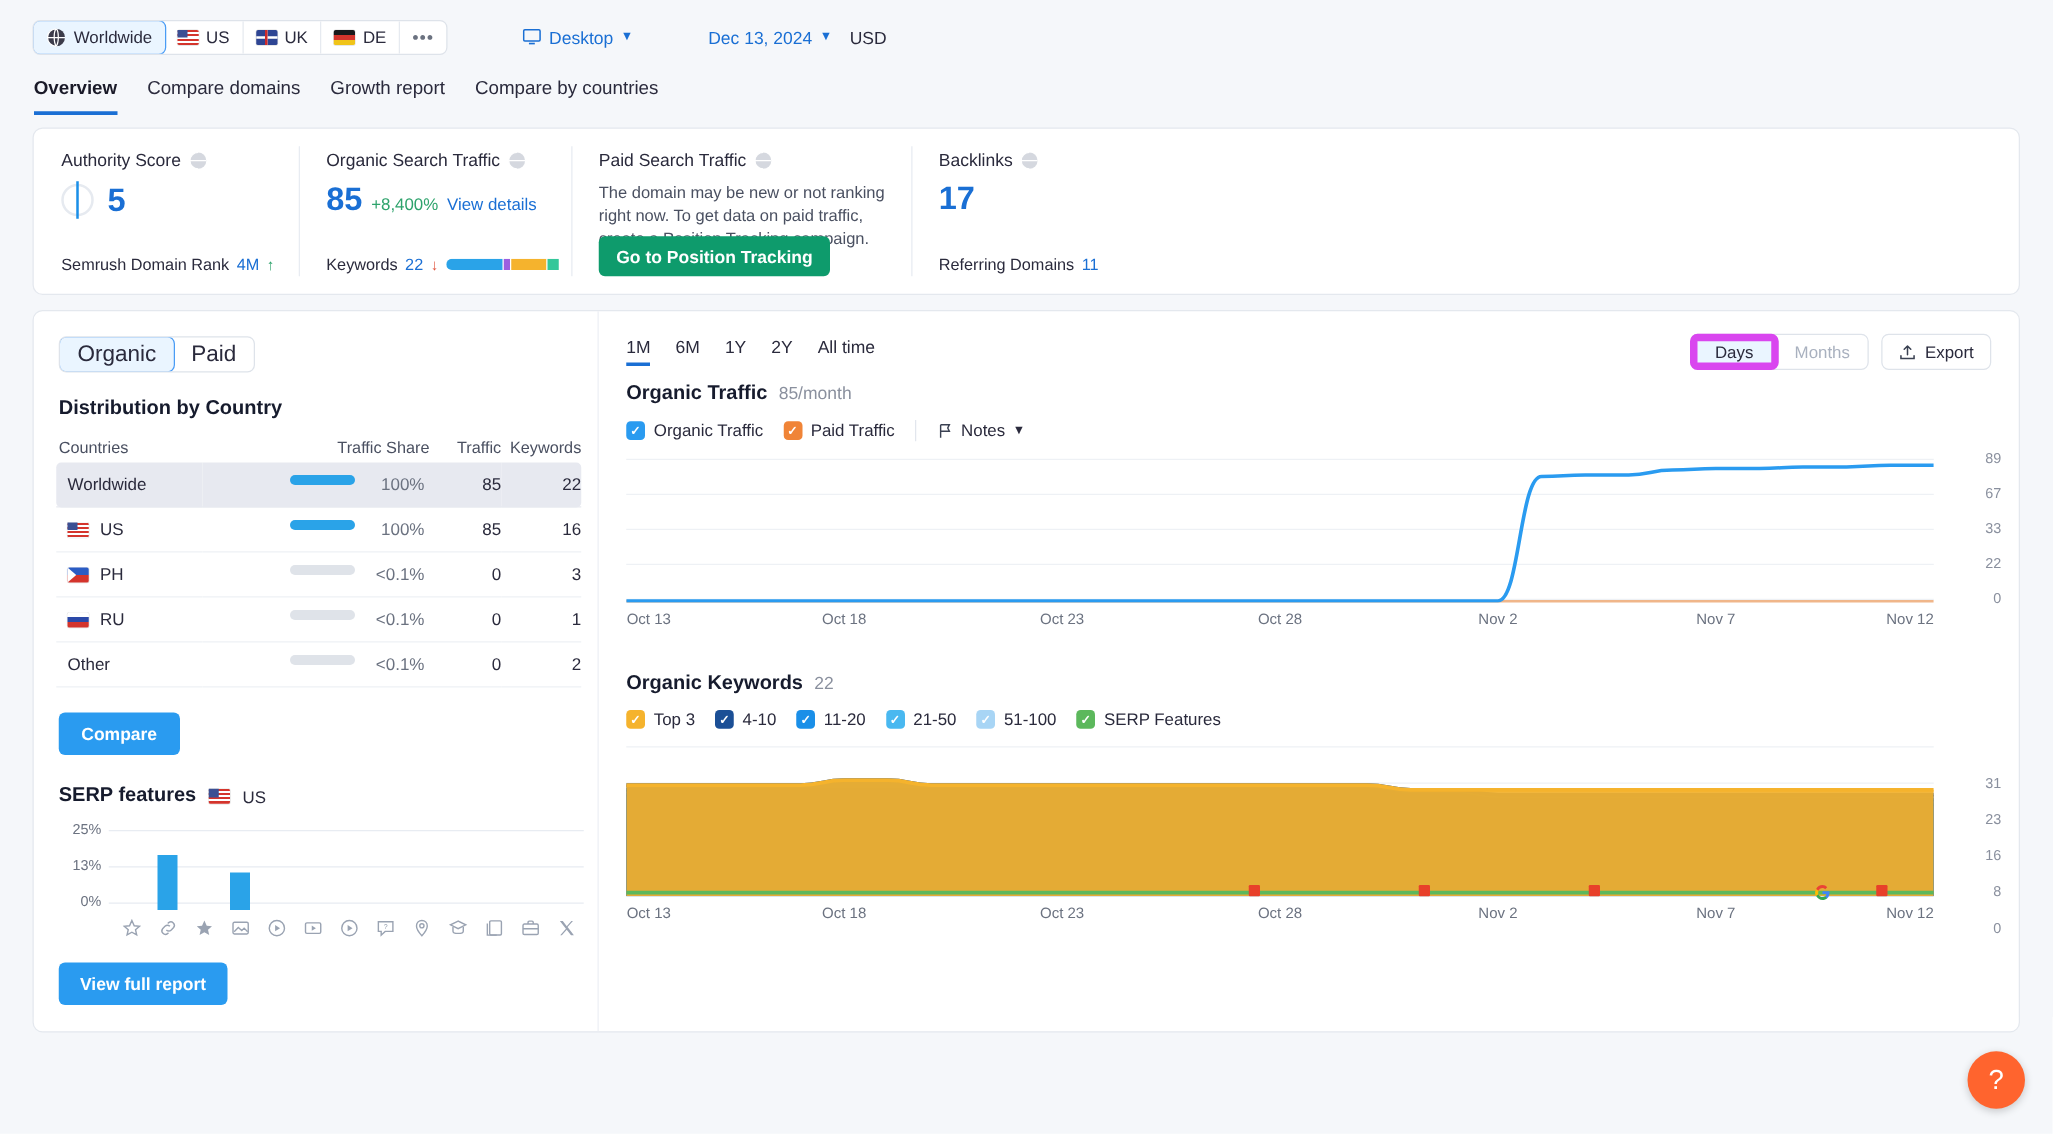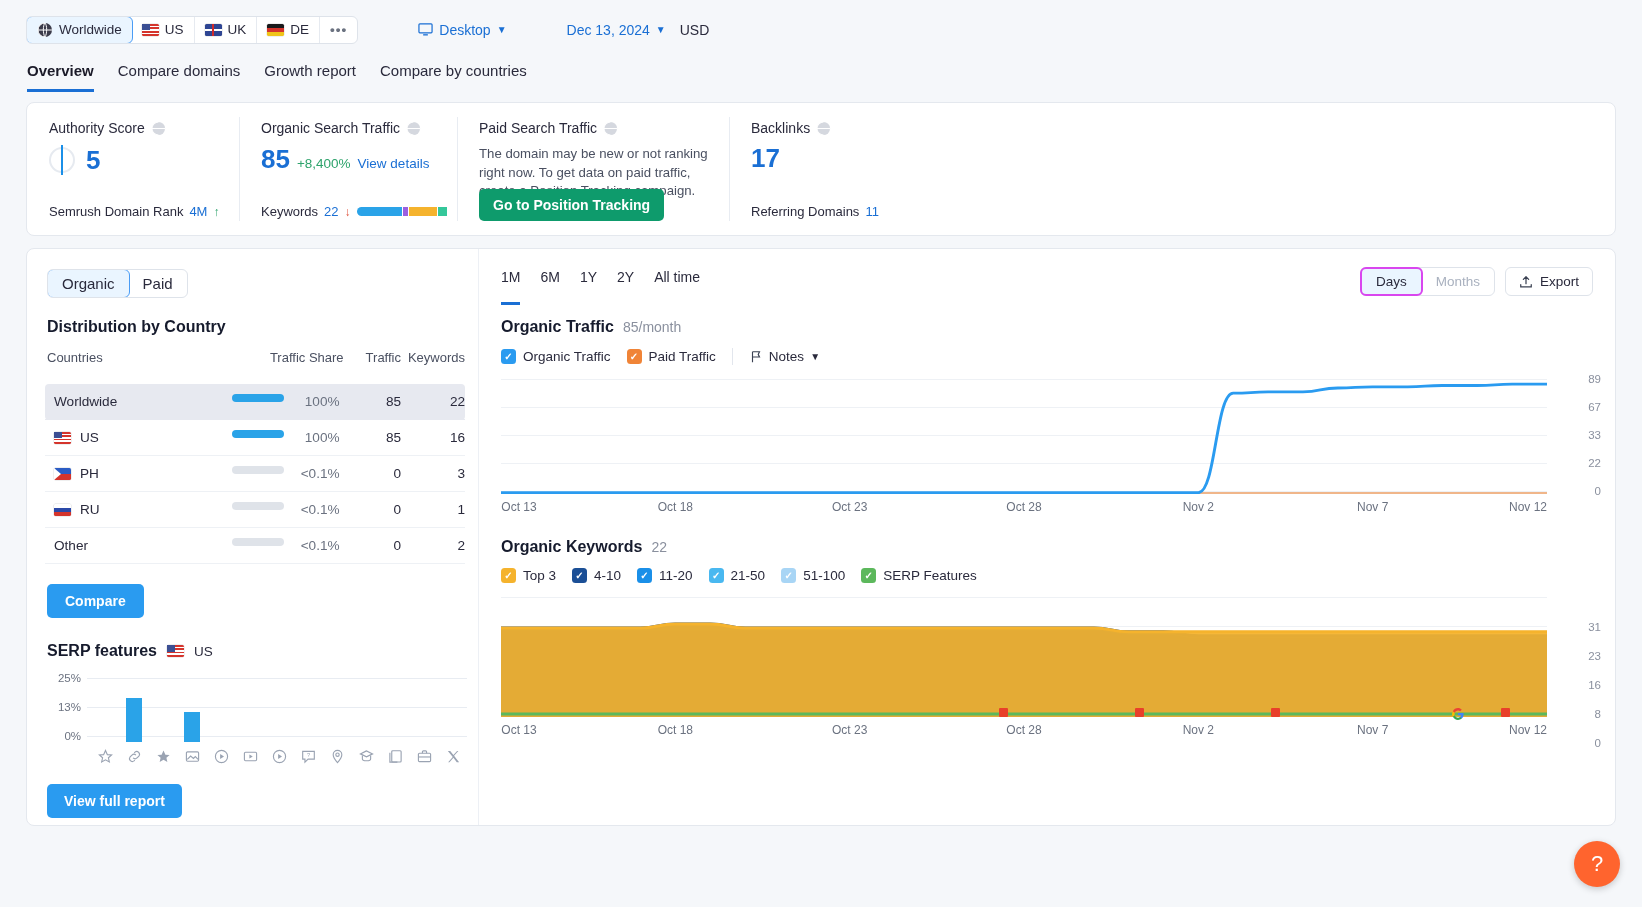--- a/index.html
+++ b/index.html
@@ -83,30 +83,30 @@
 
   
   .panel { margin: 12px 26px 0 26px; background: #fff; border: 1px solid #e4e8ee;
            border-radius: 8px; height: 578px; display: flex; }
   .left { width: 452px; border-right: 1px solid #edf0f5; padding: 20px 0 0 0; position: relative; }
   .right { flex: 1; padding: 20px 22px 0 22px; position: relative; }
 
   
   .seg { display: inline-flex; border: 1px solid #dee3ea; border-radius: 6px; overflow: hidden;
          margin-left: 20px; height: 29px; background: #fff; }
-  .seg div { padding: 0 14px; display: flex; align-items: center; font-size: 15px;
+  .seg div { padding: 0 14px; display: flex; align-items: center; font-size: 18px;
              color: #2a2a3c; cursor: pointer; border-right: 1px solid #e6eaf0; }
   .seg div:last-child { border-right: none; }
   .seg div.on { background: #eaf5ff; border: 1px solid #4a9cf5; border-radius: 6px; margin: -1px; }
 
   .sec-title { font-size: 16px; font-weight: 700; color: #161b2d; margin: 20px 0 0 20px; }
 
   table.ctab { width: 420px; margin: 14px 0 0 18px; border-collapse: collapse; }
   table.ctab th { font-size: 13px; font-weight: 400; color: #4a5061; text-align: right;
-                  padding: 0 0 19px 0; }
+                  padding: 0 0 5px 0; }
   table.ctab th.l { text-align: left; padding-left: 2px; }
   table.ctab td { font-size: 13.6px; padding: 10px 0; border-bottom: 1px solid #eef1f5;
                   text-align: right; color: #2a2a3c; }
   table.ctab td.l { text-align: left; }
   table.ctab tr.hl td { background: #e7e9f0; border-bottom: 1px solid #e7e9f0; }
   table.ctab tr.hl td:first-child { border-radius: 4px 0 0 4px; }
   table.ctab tr.hl td:last-child { border-radius: 0 4px 4px 0; }
   .cname { display: flex; align-items: center; gap: 9px; padding-left: 9px; }
   .share-wrap { display: flex; justify-content: flex-end; padding-right: 4px; }
   .share-bar { width: 52px; height: 8px; border-radius: 4px; background: #dfe3e9; }
@@ -132,26 +132,26 @@
   .bar { width: 16px; background: #2aa3e8; }
   .icons { margin: 7px 0 0 64px; display: flex; gap: 0; }
   .iwrap { width: 29px; display: flex; justify-content: center; color: #9aa3b2; }
   .iwrap svg { width: 15px; height: 15px; }
   .vfr-btn { margin: 20px 0 0 20px; background: #2a9bf0; color: #fff; border: none;
              font-size: 14px; font-weight: 700; padding: 9px 17px; border-radius: 5px;
              cursor: pointer; }
 
   
   .ranges { display: flex; gap: 20px; }
-  .range { font-size: 14px; color: #2a2a3c; padding-bottom: 20px; cursor: pointer; }
+  .range { font-size: 14px; color: #2a2a3c; padding-bottom: 8px; cursor: pointer; }
   .range.on { box-shadow: inset 0 -3px 0 0 #1a6fd4; }
   .topright { position: absolute; right: 22px; top: 18px; display: flex; align-items: center; gap: 10px; }
   .dm { display: inline-flex; border: 1px solid #dee3ea; border-radius: 6px; height: 29px; background:#fff; }
   .dm div { padding: 0 14px; display: flex; align-items: center; font-size: 13.5px; cursor: pointer; }
-  .dm div.on { background: #eaf5ff; border: 2px solid #d946ef; border-radius: 6px; margin: -1px;
+  .dm div.on { background: #eaf5ff; border: 6px solid #d946ef; border-radius: 6px; margin: -1px;
                color: #2a2a3c; }
   .dm div.off { color: #a9b1bf; }
   .exp { display: inline-flex; align-items: center; gap: 7px; border: 1px solid #dee3ea;
          border-radius: 6px; height: 29px; padding: 0 13px; font-size: 13.5px; background: #fff;
          cursor: pointer; }
   .chart-head { display: flex; align-items: baseline; gap: 9px; margin-top: 13px; }
   .chart-head b { font-size: 16px; color: #161b2d; }
   .chart-head span { font-size: 14px; color: #8a909e; }
   .legend { display: flex; align-items: center; gap: 16px; margin-top: 12px; }
   .lg { display: flex; align-items: center; gap: 7px; font-size: 13.5px; color: #2a2a3c;
@@ -593,21 +593,21 @@
     <div class="xaxis" id="traffic-x">
         <span class="xlab" style="left: 18px;">Oct 13</span>
         <span class="xlab" style="left: 16.6667%;">Oct 18</span>
         <span class="xlab" style="left: 33.3333%;">Oct 23</span>
         <span class="xlab" style="left: 50%;">Oct 28</span>
         <span class="xlab" style="left: 66.6667%;">Nov 2</span>
         <span class="xlab" style="left: 83.3333%;">Nov 7</span>
         <span class="xlab" style="left: auto; right: 0px; transform: none;">Nov 12</span>
       </div>
 
-    <div class="chart-head" style="margin-top:18px">
+    <div class="chart-head" style="margin-top:30px">
       <b>Organic Keywords</b>
       <span>22</span>
     </div>
 
     <div class="legend" id="kw-legend">
         <div class="lg">
           <span class="cb" style="background:#f5b32d">✓</span>
           <span>Top 3</span>
         </div>
         <div class="lg">

